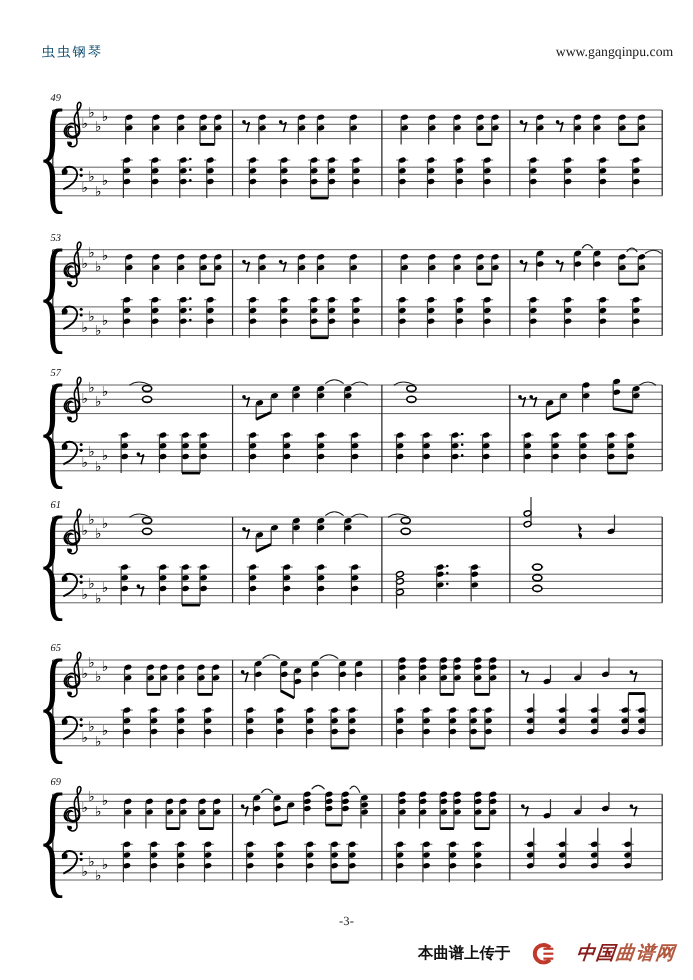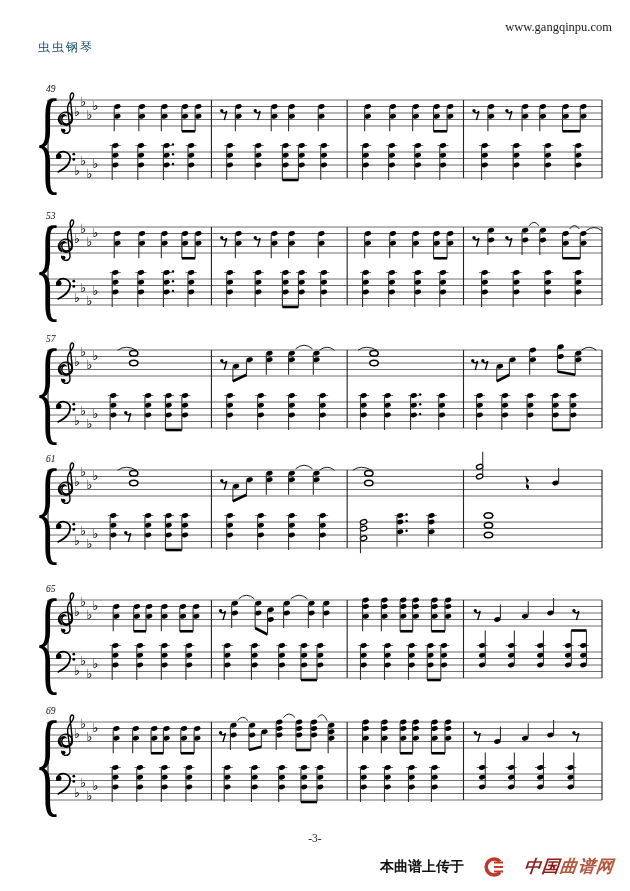--- a/index.html
+++ b/index.html
@@ -1,21 +1,21 @@
 <!DOCTYPE html>
 <html><head>
 <meta charset="utf-8">
 <style>
   html,body{margin:0;padding:0;}
   body{
     width:630px;height:891px;position:relative;background:#ffffff;
     font-family:"Liberation Serif",serif;color:#1a1a1a;overflow:hidden;
   }
   .site-name{position:absolute;left:38px;top:27px;font-size:12px;letter-spacing:2px;color:#0c4a6e;margin-top:12px;}
-  .site-url{position:absolute;right:18px;top:20px;font-size:12.5px;color:#1a1a1a;}
+  .site-url{position:absolute;right:18px;top:40px;font-size:12.5px;color:#1a1a1a;}
   #score{position:absolute;left:0;top:0;width:630px;height:755px;}
   svg.system{position:absolute;overflow:visible;}
   .staffline{stroke:#5f5f5f;stroke-width:0.9;}
   .barline{stroke:#222;stroke-width:1.1;}
   .mnum{font:italic 9.5px "Liberation Serif",serif;fill:#111;}
   .flat{font:12.5px "DejaVu Sans",sans-serif;fill:#000;}
   .brace{font:116px "Liberation Serif",serif;fill:#000;}
   .stem{stroke:#2d2d2d;stroke-width:1.1;}
   .beam{stroke:#000;stroke-width:2.6;}
   .arc{stroke:#1c1c1c;stroke-width:1;fill:none;}

